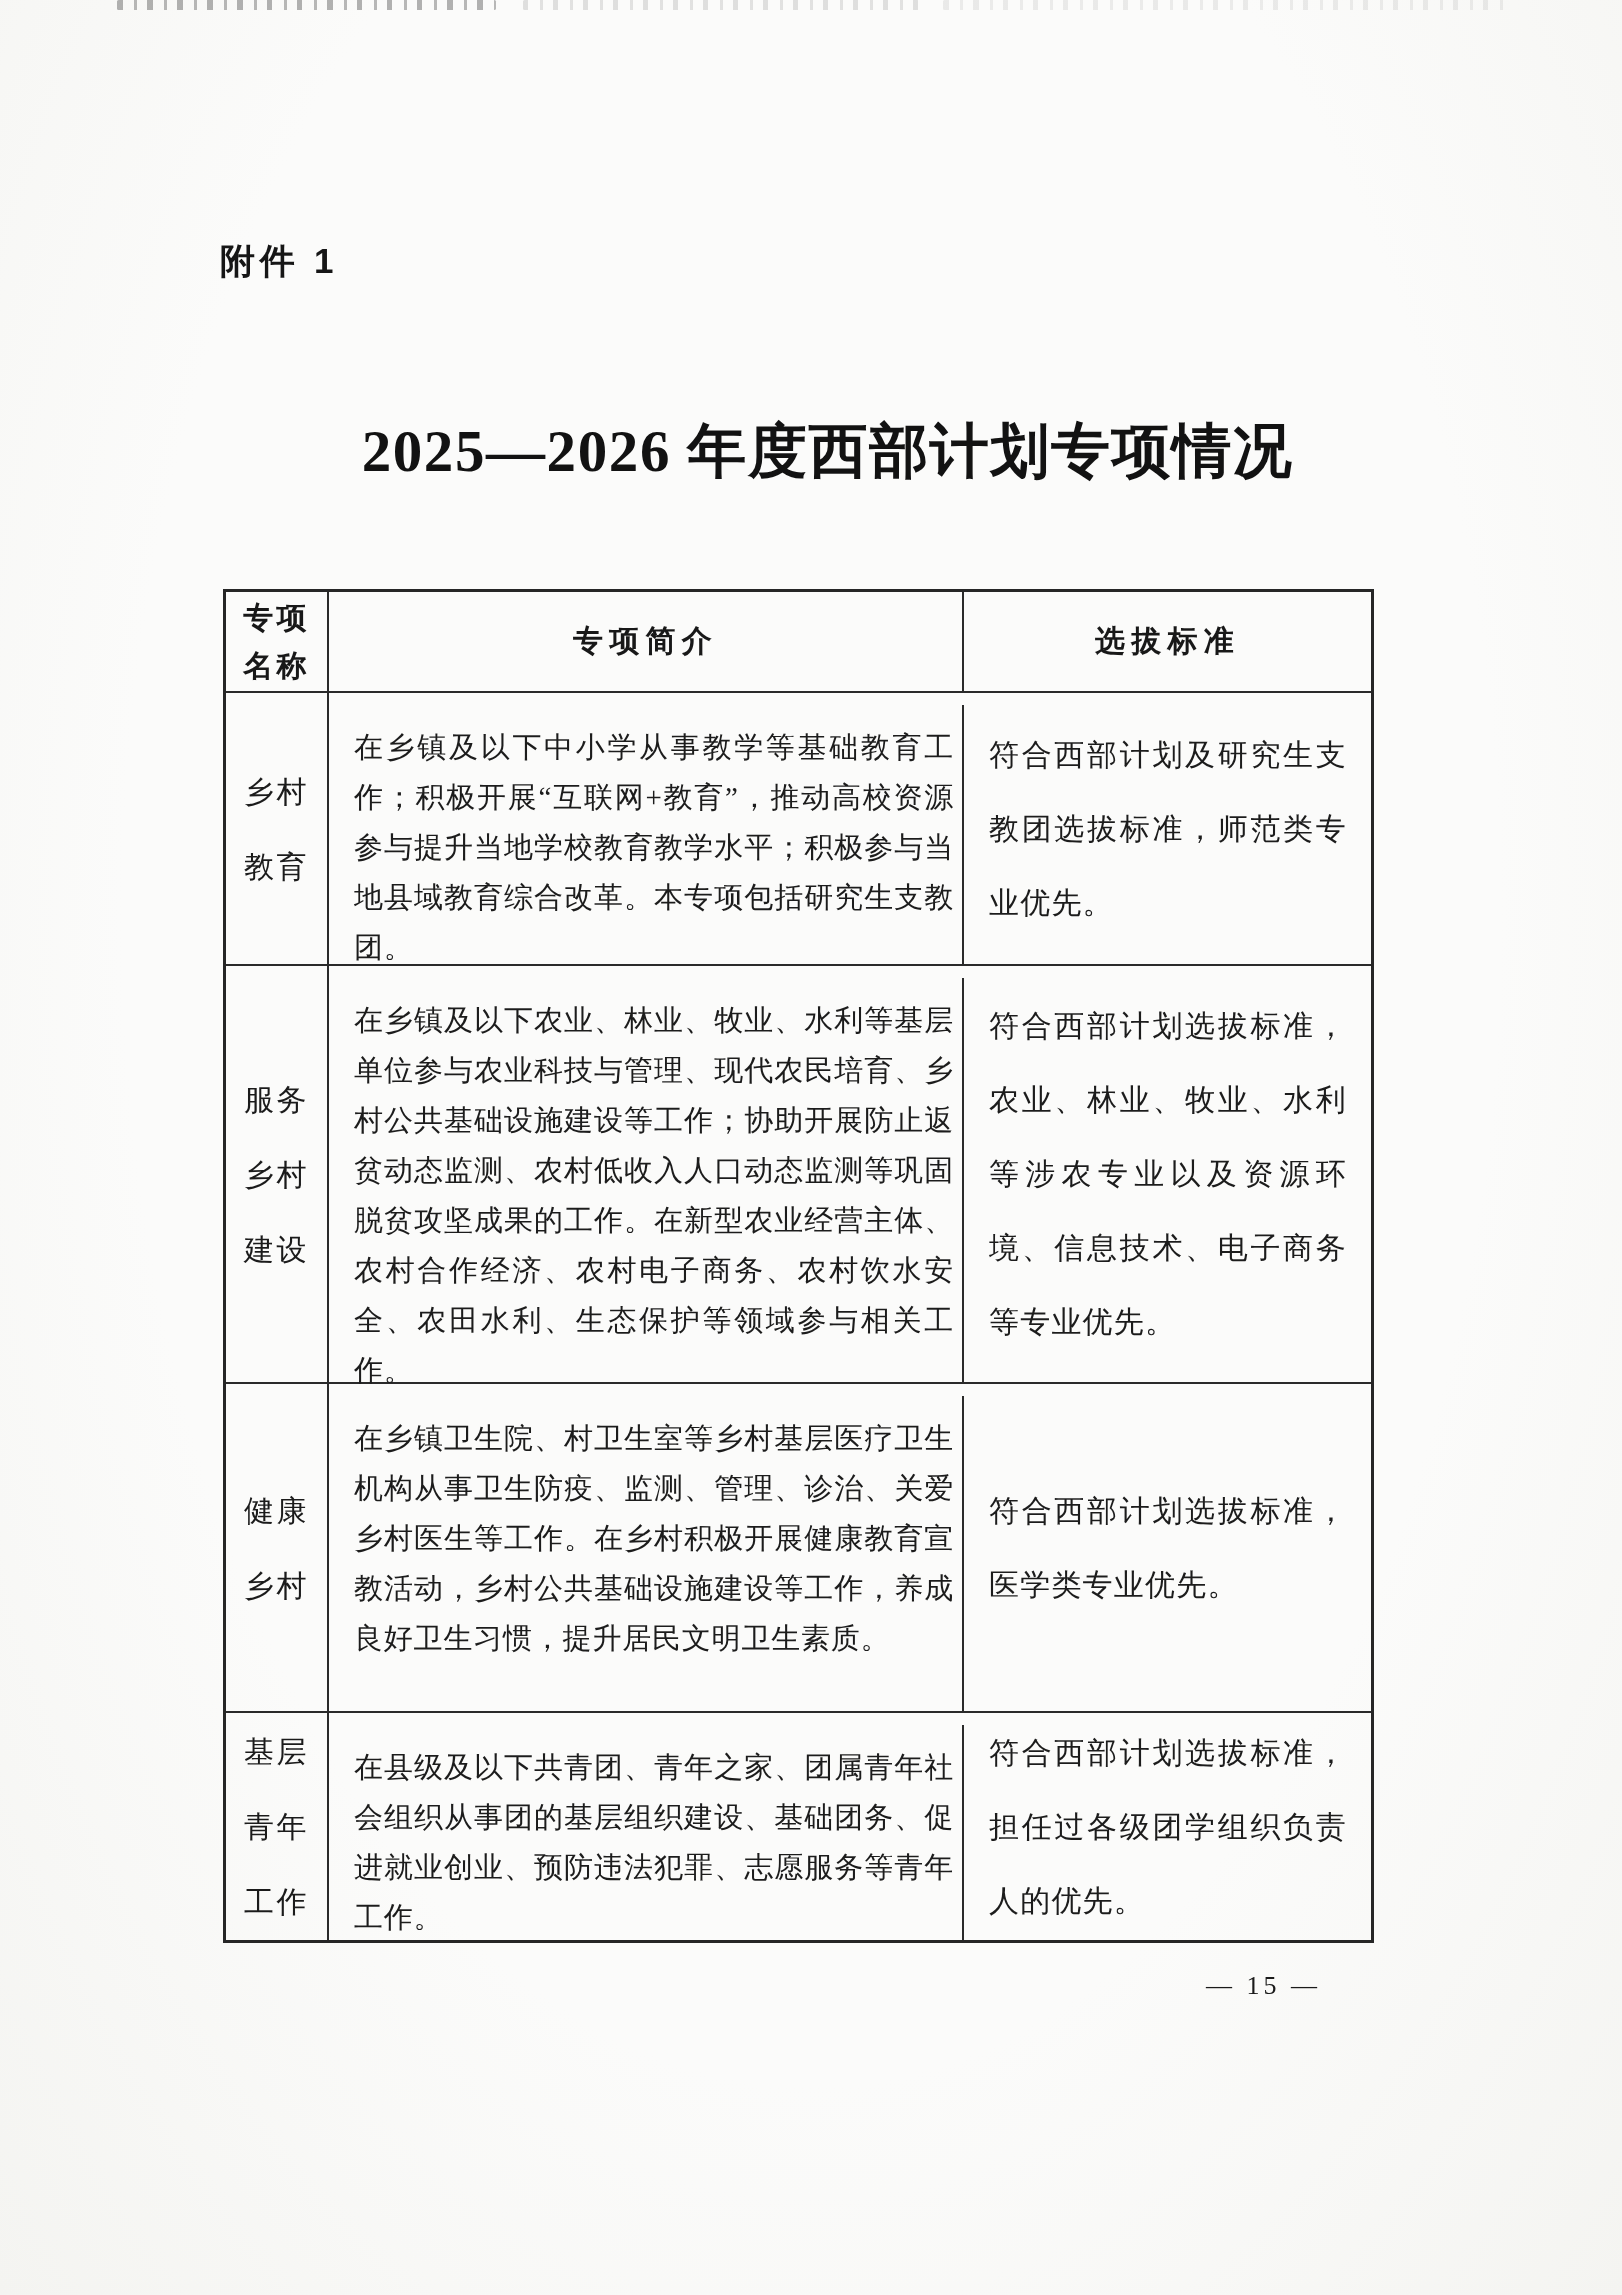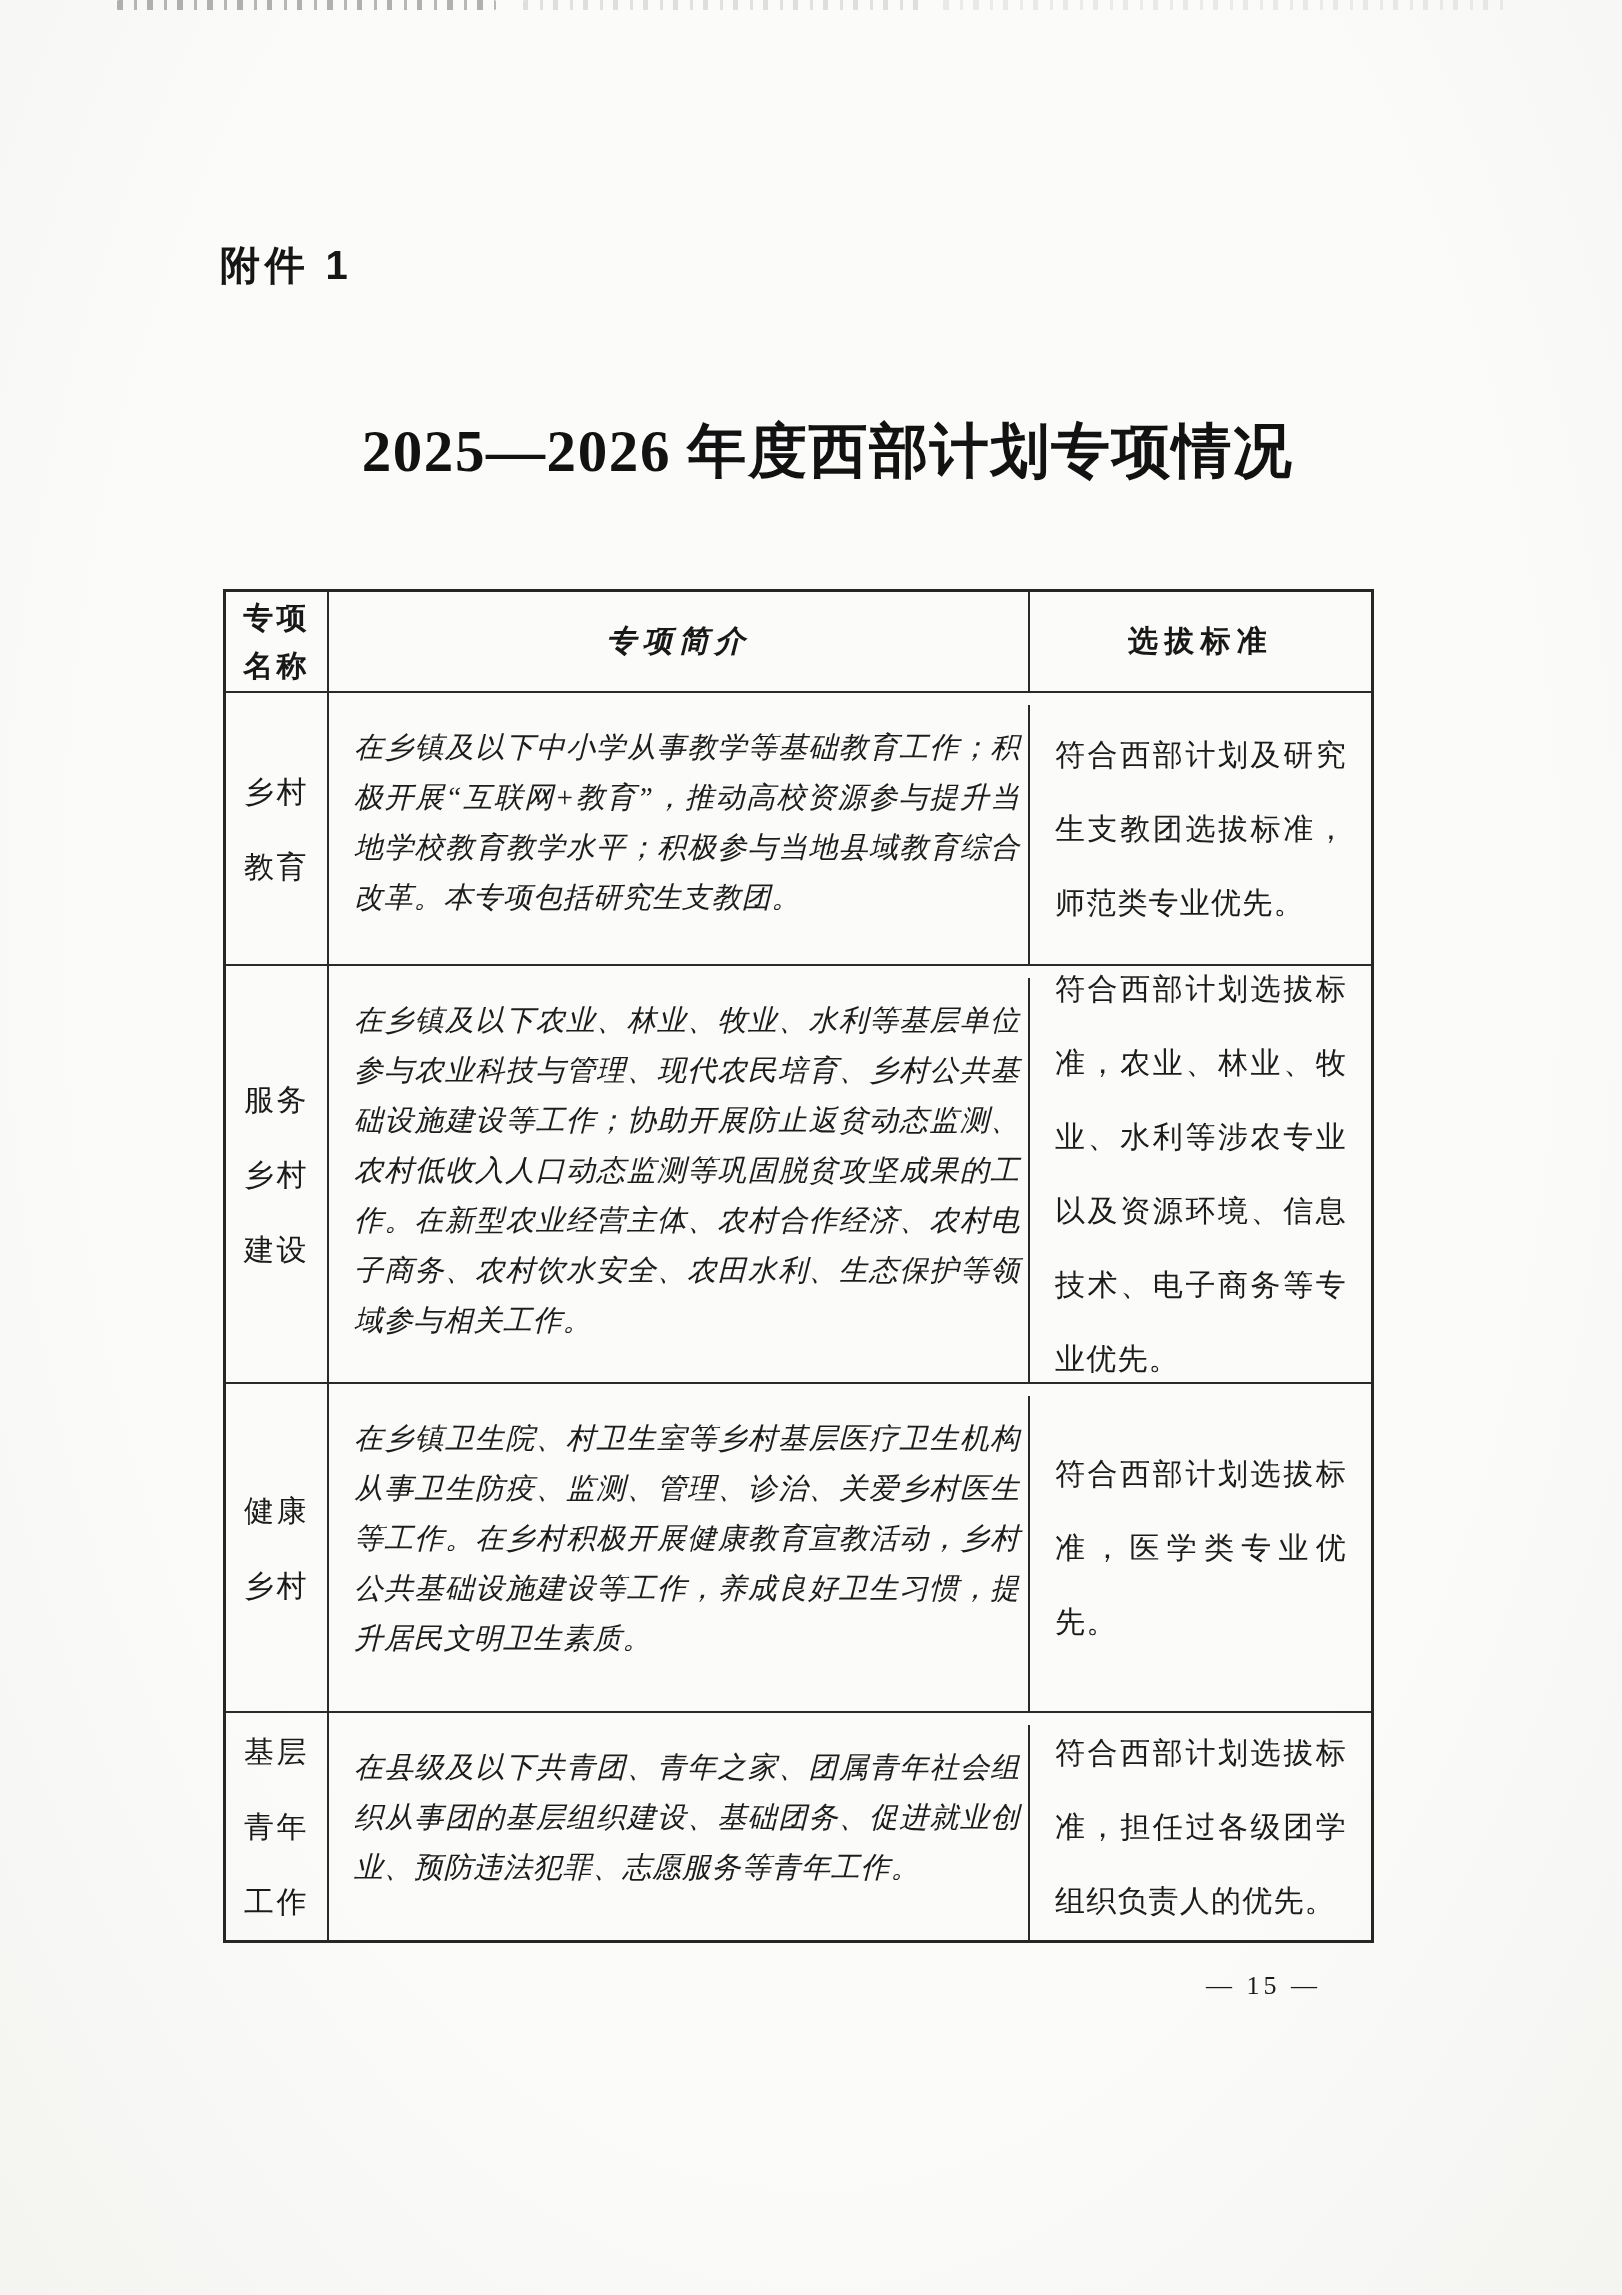--- a/index.html
+++ b/index.html
@@ -21,21 +21,21 @@
     background:repeating-linear-gradient(90deg,#4a4a4a 0 5.5px,transparent 5.5px 16.6px,#5a5a5a 16.6px 20px,transparent 20px 30px);
     border-radius:1.6px;
   }
   .a1{left:117px;width:379px;opacity:.42;}
   .a2{left:523px;width:396px;opacity:.16;}
   .a3{left:943px;width:563px;opacity:.10;}
 
   .attachment{
     position:absolute;left:220px;top:238px;
     font-family:"Liberation Sans","DejaVu Sans",sans-serif;
-    font-weight:700;font-size:40px;letter-spacing:4.8px;
+    font-weight:700;font-size:35px;letter-spacing:4.8px;
     color:#161616;
   }
   .title{
     position:absolute;left:0;top:396px;width:1623px;margin:16px;
     text-align:center;
     font-family:"Liberation Serif","DejaVu Serif",serif;
     font-weight:700;font-size:59px;letter-spacing:1.6px;
     color:#121212;
   }
 
@@ -52,21 +52,21 @@
   .r1{height:273px;}
   .r2{height:418px;}
   .r3{height:329px;}
   .r4{height:227px;}
 
   .c{box-sizing:border-box;border-right:2.4px solid #2a2a2a;}
   .c:last-child{border-right:none;}
   .c.name{width:103px;display:flex;align-items:center;justify-content:center;
     white-space:pre-line;text-align:center;
     font-size:30px;line-height:75px;letter-spacing:2.4px;color:#1b1b1b;}
-  .c.intro{width:701px;font-style:italic;}
+  .c.intro{width:635px;}
   .c.crit{flex:1;display:flex;align-items:center;}
 
   .t-header .c{
     display:flex;align-items:center;justify-content:center;
     white-space:pre-line;text-align:center;
     font-family:"Liberation Sans","DejaVu Sans",sans-serif;
     font-weight:700;font-size:30px;color:#181818;
   }
   .t-header .c.name{line-height:48px;letter-spacing:3.2px;}
   .t-header .c.intro,.t-header .c.crit{letter-spacing:6.3px;}

